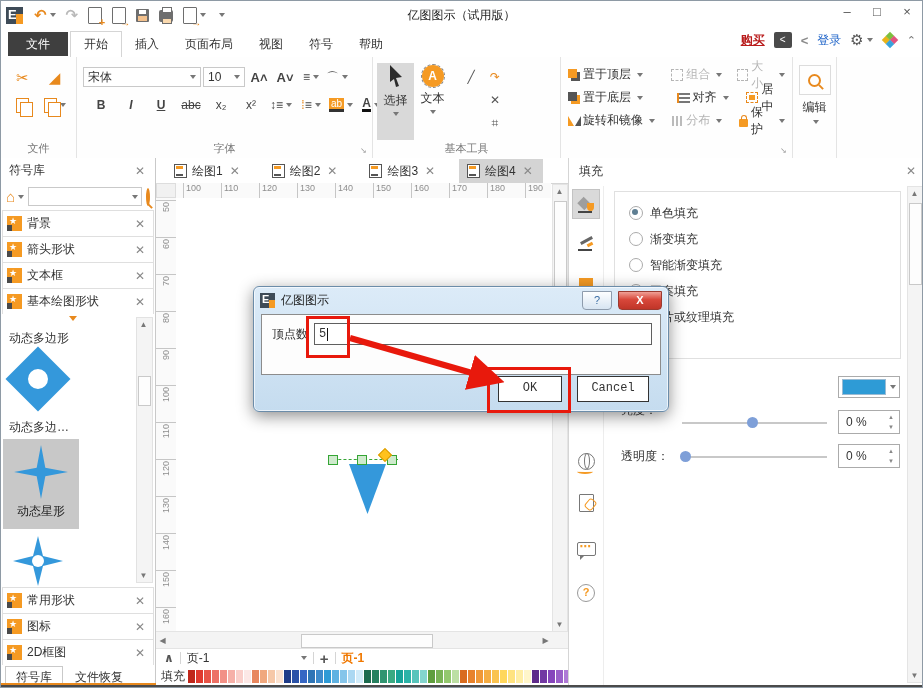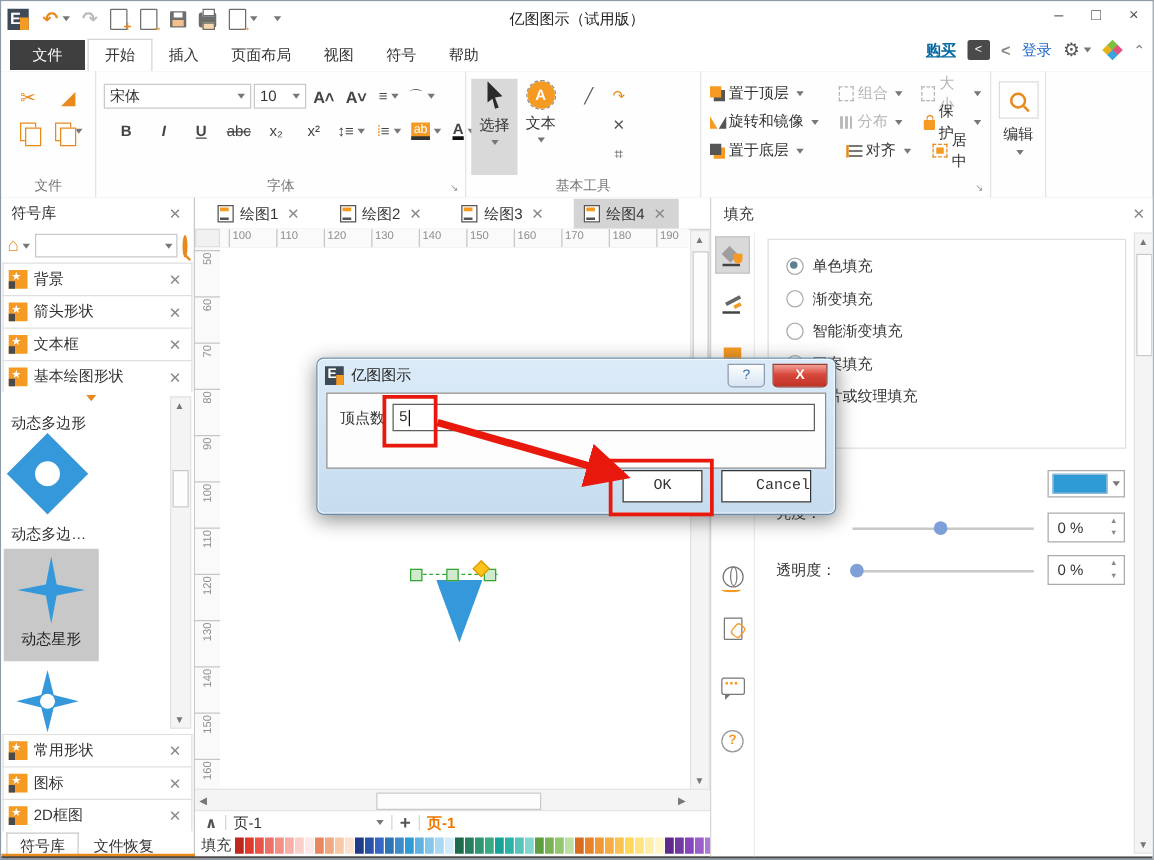--- a/index.html
+++ b/index.html
@@ -29,21 +29,21 @@
   .title-text{position:absolute;left:0;right:0;top:0;height:28px;text-align:center;line-height:28px;color:#222;pointer-events:none;}
   .wctrl{position:absolute;right:0;top:0;display:flex;}
   .wbtn{width:30px;height:24px;text-align:center;line-height:22px;color:#555;font-size:13px;}
 
   
   .menubar{position:absolute;left:0;top:28px;right:0;height:28px;background:#fff;border-bottom:1px solid #D5D5D5;display:flex;align-items:center;}
   .file-tab{width:60px;height:24px;margin:2px 2px 0 7px;background:#3F3F3F;color:#fff;text-align:center;line-height:24px;}
   .mtab{padding:0 13px;height:25px;line-height:25px;margin-top:2px;color:#333;}
   .mtab.active{background:#fff;border:1px solid #D5D5D5;border-bottom:none;}
   .menu-right{position:absolute;right:6px;top:30px;display:flex;align-items:center;gap:9px;}
-  .buy{color:#0369a1;font-weight:bold;text-decoration:underline;}
+  .buy{color:#b91c1c;font-weight:bold;text-decoration:underline;}
   .login{color:#1E63C8;}
   .share-folder{width:18px;height:16px;background:#4A4A4A;border-radius:2px;color:#fff;font-size:10px;text-align:center;line-height:15px;}
   .share-ic{color:#8A8A8A;font-weight:bold;font-size:13px;}
   .gear{color:#555;font-size:15px;}
   .pinwheel{position:relative;width:16px;height:16px;}
   .pinwheel i{position:absolute;width:6px;height:6px;transform:rotate(45deg);}
   .pinwheel i:nth-child(1){left:1px;top:5px;background:#E8B31A;}
   .pinwheel i:nth-child(2){left:5px;top:1px;background:#7CBF3F;}
   .pinwheel i:nth-child(3){left:9px;top:5px;background:#E2547E;}
   .pinwheel i:nth-child(4){left:5px;top:9px;background:#38A3DD;}
@@ -212,21 +212,21 @@
   .dlg-logo::after{content:"";position:absolute;right:0;bottom:0;width:6px;height:8px;background:#F59A23;}
   .dlg-title .t{flex:1;color:#1B1B1B;}
   .dlg-help{width:28px;height:17px;border:1px solid #8E9CAD;border-radius:0 0 4px 4px;background:linear-gradient(#FDFEFF,#D7E5F2);color:#3A6EA5;text-align:center;line-height:16px;font-size:11px;}
   .dlg-close{width:42px;height:17px;border:1px solid #9B3A30;border-radius:0 0 4px 4px;background:linear-gradient(#F0A096,#D8473A 45%,#C03528);color:#fff;text-align:center;line-height:16px;font-weight:bold;font-size:11px;}
   .dlg-content{position:absolute;left:7px;right:7px;top:27px;height:59px;background:#FDFDFD;border:1px solid #8C8C8C;}
   .dlg-field{position:absolute;left:10px;top:8px;right:8px;display:flex;align-items:center;gap:6px;}
   .dlg-input{flex:1;height:22px;border:1px solid #5F5F5F;background:#fff;display:flex;align-items:center;padding-left:4px;box-sizing:border-box;font-family:"Liberation Mono","DejaVu Sans Mono",monospace;}
   .caret-bar{display:inline-block;width:1px;height:13px;background:#111;margin-left:1px;}
   .dlg-btn{position:absolute;top:89px;width:62px;height:24px;background:#fff;border:1px solid #333;text-align:center;line-height:22px;font-family:"Liberation Mono","DejaVu Sans Mono",monospace;font-size:12px;}
   .dlg-ok{left:244px;}
-  .dlg-cancel{left:323px;width:70px;text-align:right;}
+  .dlg-cancel{left:323px;width:70px;}
 
   
   .ann{position:absolute;border:3px solid #E8190C;z-index:40;background:transparent;}
   .ann-svg{position:absolute;left:0;top:0;z-index:40;pointer-events:none;}
 </style>
 </head>
 <body>
 
 <div class="app">
 
@@ -418,49 +418,49 @@
             <i class="caret"></i>
           </span>
         <span class="abtn dis">
             <i class="grp-ic-gray"></i>
             <i>大小</i>
             <i class="caret"></i>
           </span>
       </div>
       <div class="arow">
         <span class="abtn" style="width:104px">
+            <i class="layer-ic back"></i>
+            <i>置于底层</i>
+            <i class="caret"></i>
+          </span>
+        <span class="abtn" style="width:64px">
+            <i class="align-ic"></i>
+            <i>对齐</i>
+            <i class="caret"></i>
+          </span>
+        <span class="abtn">
+            <i class="center-ic"></i>
+            <i>居中</i>
+          </span>
+      </div>
+      <div class="arow">
+        <span class="abtn" style="width:104px">
             <i class="rot-ic"></i>
             <i>旋转和镜像</i>
             <i class="caret"></i>
           </span>
         <span class="abtn dis" style="width:64px">
             <i class="dist-ic"></i>
             <i>分布</i>
             <i class="caret"></i>
           </span>
         <span class="abtn">
             <i class="lock-ic"></i>
             <i>保护</i>
             <i class="caret"></i>
-          </span>
-      </div>
-      <div class="arow">
-        <span class="abtn" style="width:104px">
-            <i class="layer-ic back"></i>
-            <i>置于底层</i>
-            <i class="caret"></i>
-          </span>
-        <span class="abtn" style="width:64px">
-            <i class="align-ic"></i>
-            <i>对齐</i>
-            <i class="caret"></i>
-          </span>
-        <span class="abtn">
-            <i class="center-ic"></i>
-            <i>居中</i>
           </span>
       </div>
       <span class="launcher">↘</span>
     </div>
 
     <div class="rgroup grp-one">
       <span class="icbox">
           <i class="mag-ic"></i>
         </span>
       <span class="glabel2">编辑</span>

